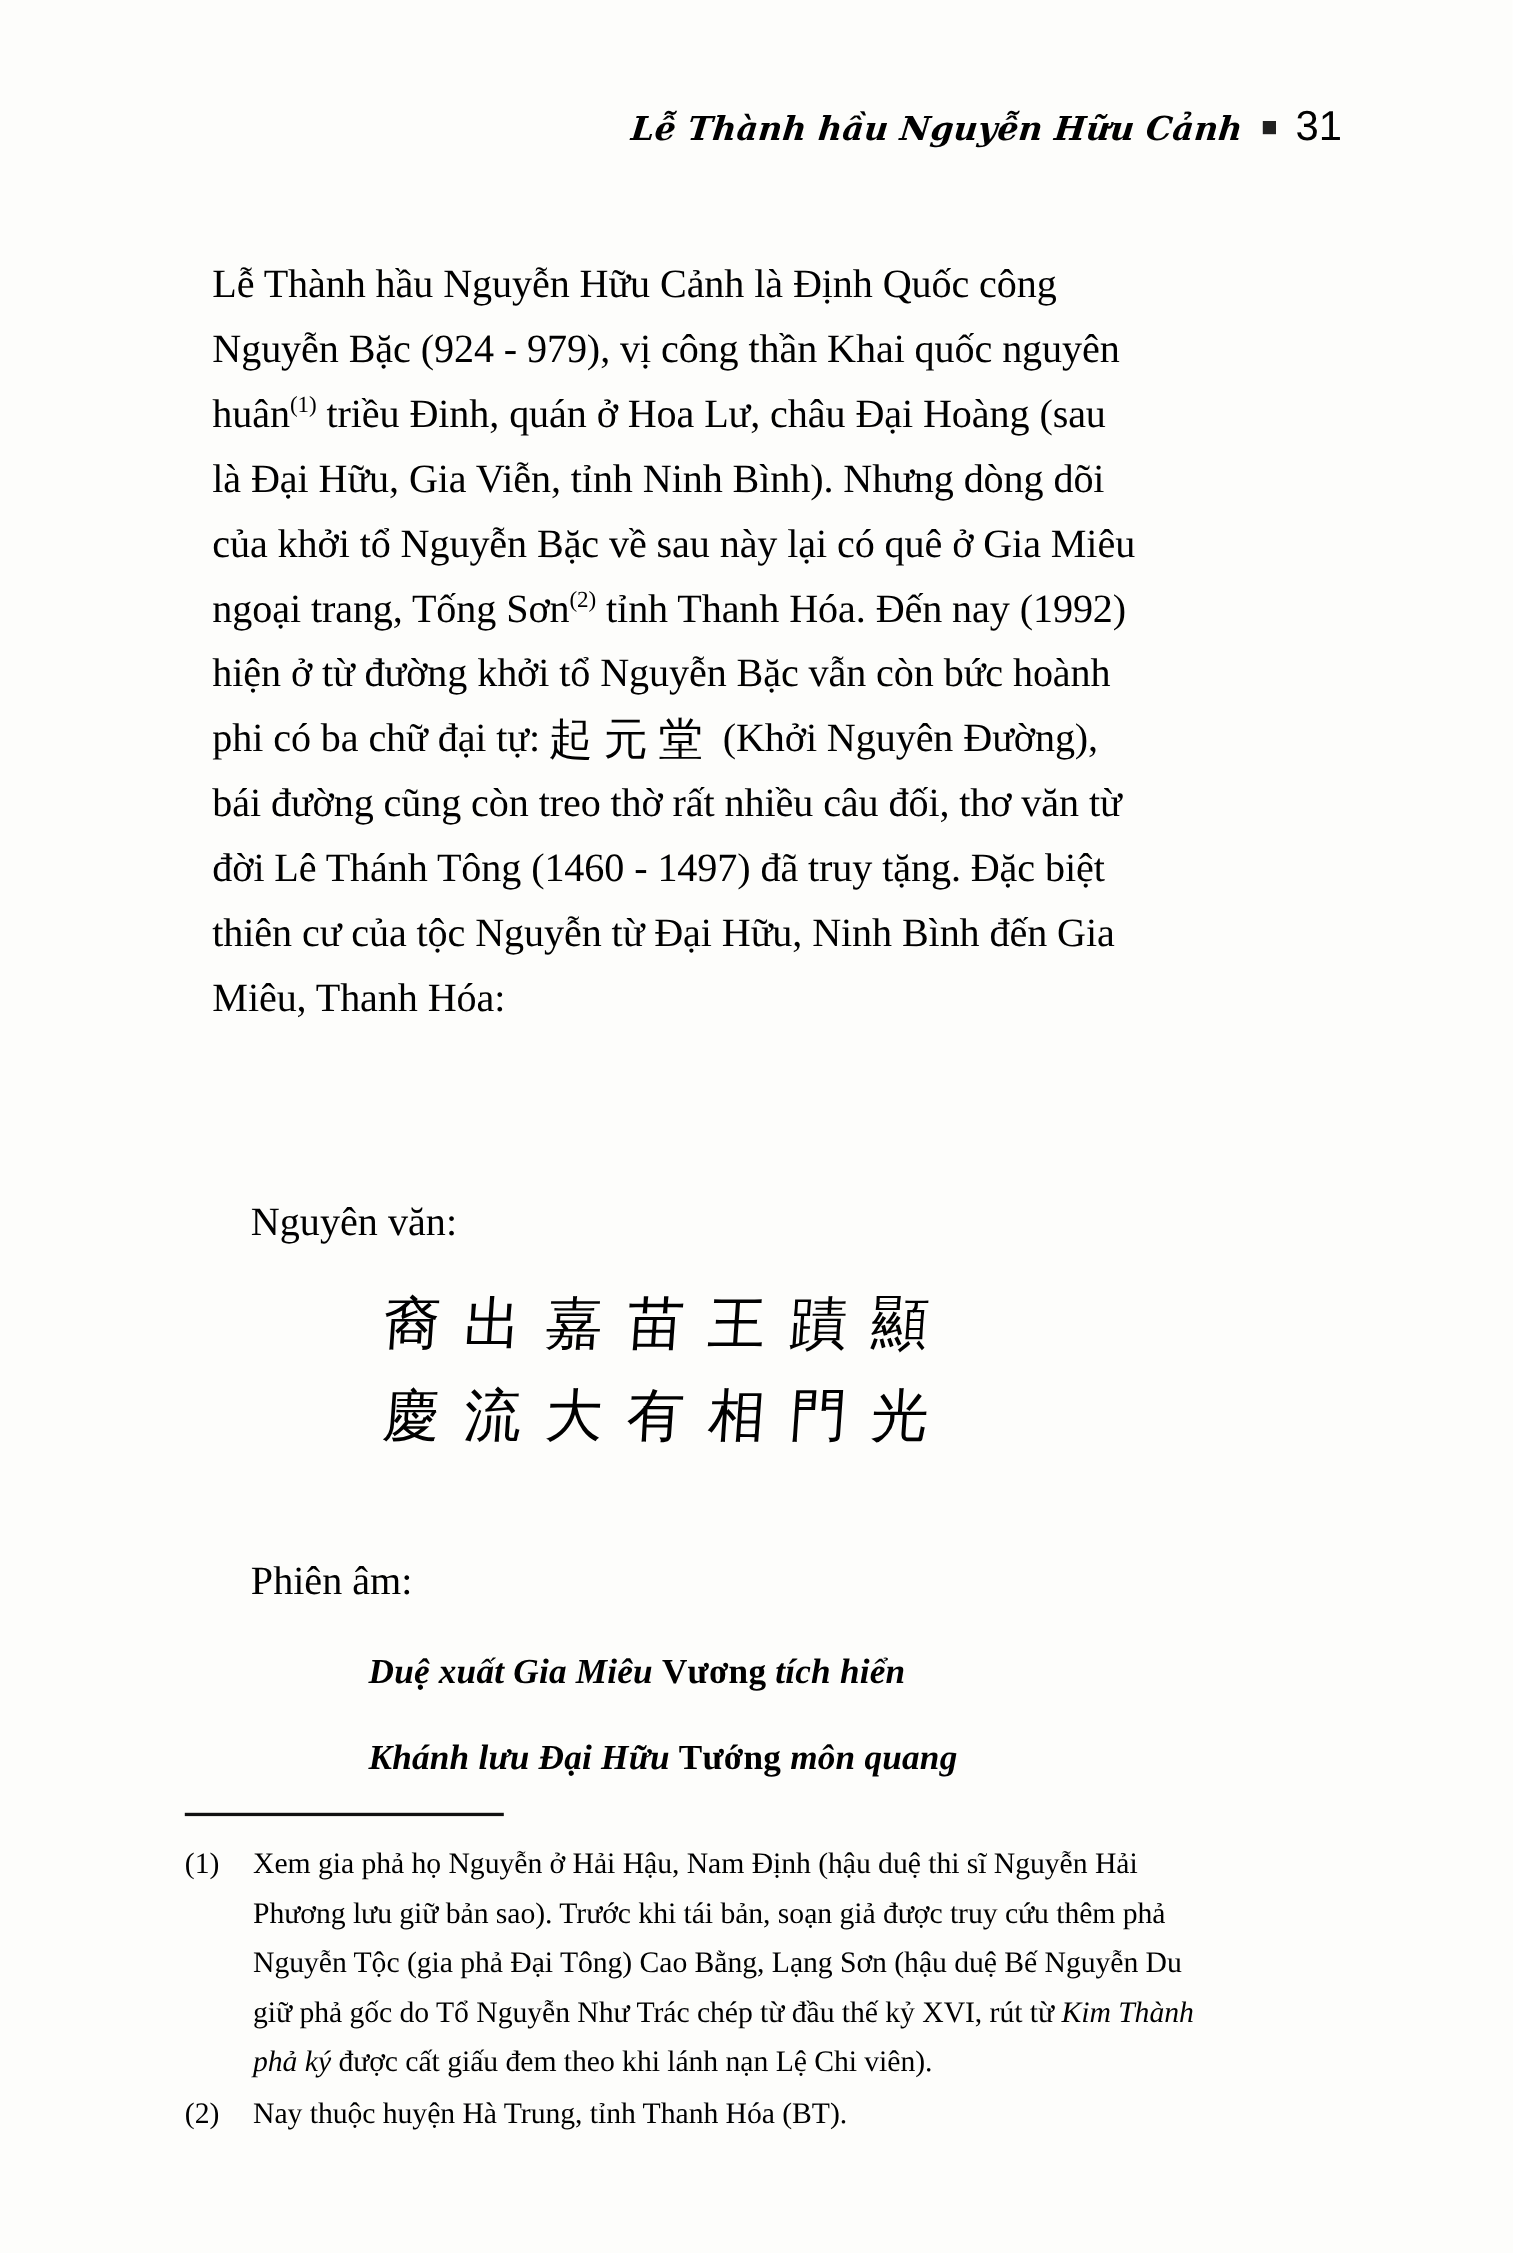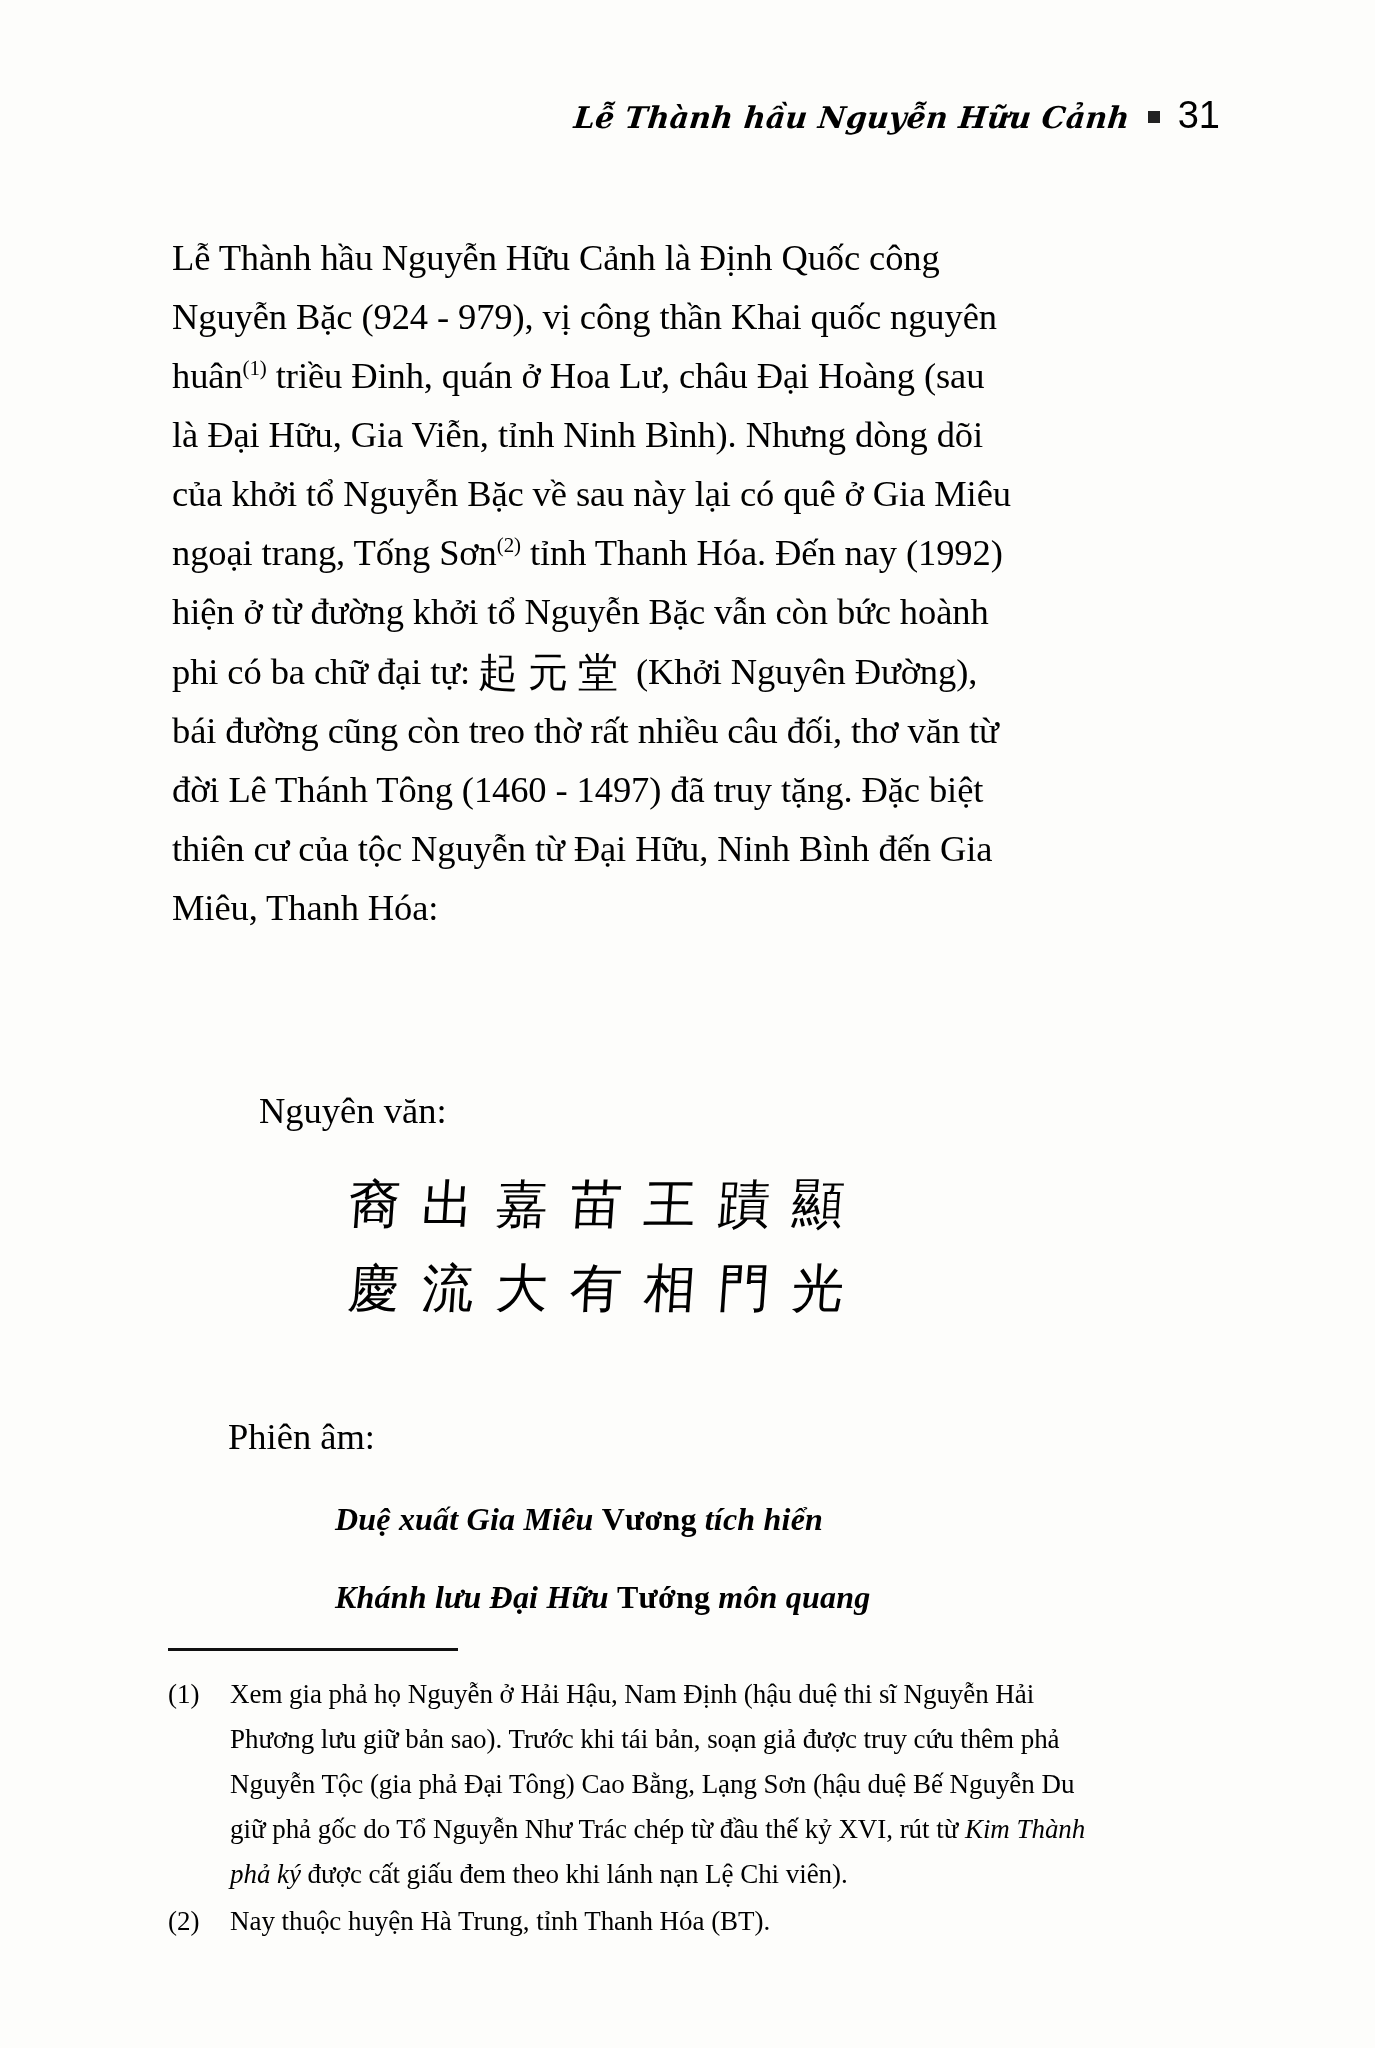--- a/index.html
+++ b/index.html
@@ -54,21 +54,21 @@
     font-family: "Liberation Sans", sans-serif;
     font-size: 38px;
     font-weight: 400;
     line-height: 1;
   }
 
   
   .body-block {
     position: absolute;
     top: 228px;
-    left: 172px;
+    left: 193px;
     width: 1045px;
   }
   .body-line {
     font-size: 36.5px;
     line-height: 59px;
     white-space: nowrap;
     letter-spacing: -0.1px;
   }
   sup.fn {
     font-size: 21px;
@@ -86,21 +86,21 @@
   }
 
   
   .label-line {
     position: absolute;
     left: 228px;
     font-size: 36.5px;
     line-height: 1;
     white-space: nowrap;
   }
-  #label-nguyen-van { top: 1093px; margin-left: 31px; }
+  #label-nguyen-van { top: 1093px; }
   #label-phien-am  { top: 1419px; }
 
   
   .couplet {
     position: absolute;
     left: 348px;
     width: 640px;
   }
   .couplet-line {
     font-family: "DejaVu Sans", sans-serif;

